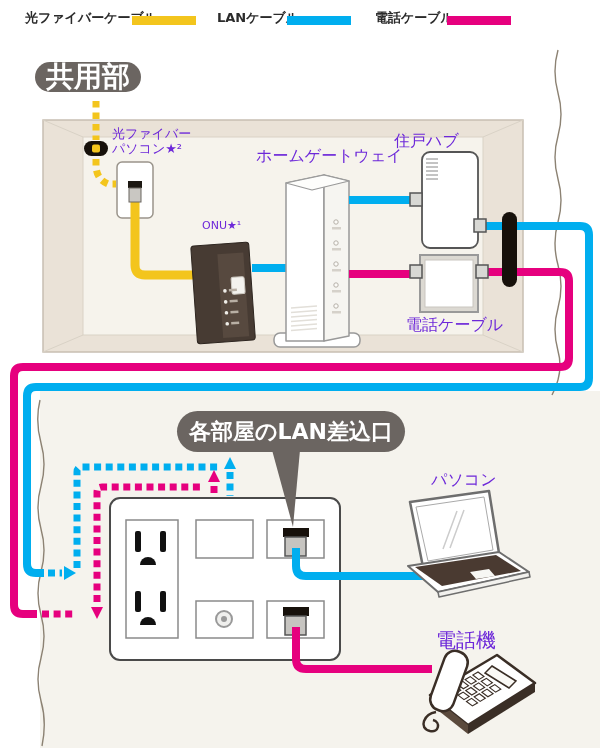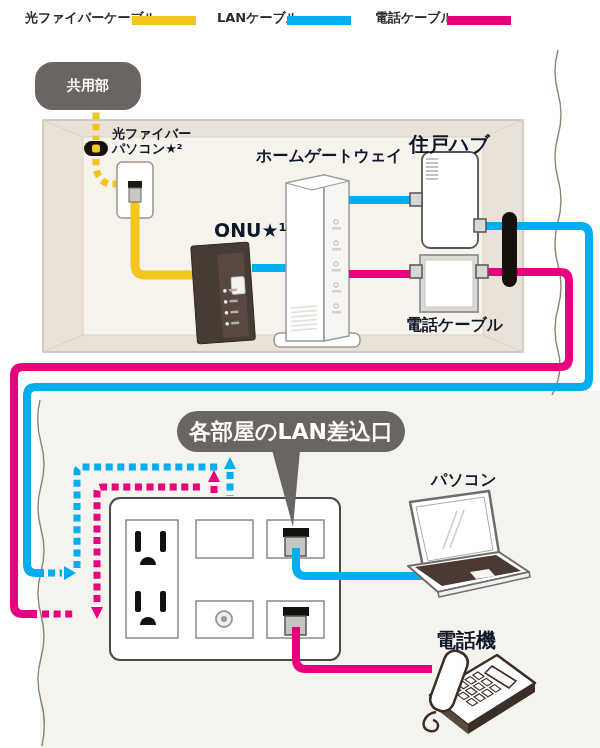--- a/index.html
+++ b/index.html
@@ -1,19 +1,19 @@
 <!DOCTYPE html>
 <html style="--cable_yellow: #F3C51D; --cable_cyan: #00AEEF; --cable_magenta: #E6007E; --badge_bg: #6B6561; --wall_frame: #EAE2D7; --wall_inner: #F6F3EC; --wall_lower: #F5F3ED; --device_dark: #473B33; --outline_dark: #3A2E26;"><head>
 <meta charset="utf-8">
 <style>
   html,body{margin:0;padding:0;background:#fff;}
   #stage{position:relative;width:600px;height:748px;background:#fff;overflow:hidden;
          font-family:"DejaVu Sans","Liberation Sans",sans-serif;}
   #stage svg{position:absolute;left:0;top:0;}
-  .lbl{position:absolute;font-weight:bold;color:#0f172a;white-space:nowrap;z-index:3;}
+  .lbl{position:absolute;font-weight:normal;color:#6d28d9;white-space:nowrap;z-index:3;}
   .badge{position:absolute;background:var(--badge_bg);color:#fff;font-weight:bold;
          display:flex;align-items:center;justify-content:center;z-index:3;}
   .legend-item{position:absolute;display:flex;align-items:center;z-index:3;}
   .legend-text{font-weight:bold;color:#2b2b2b;font-size:13px;}
   .legend-bar{position:absolute;height:9px;width:64px;top:16px;z-index:3;}
   .bar-y{background:var(--cable_yellow);}
   .bar-c{background:var(--cable_cyan);}
   .bar-m{background:var(--cable_magenta);}
   
   .sy{stroke:var(--cable_yellow);} .sc{stroke:var(--cable_cyan);} .sm{stroke:var(--cable_magenta);}
@@ -228,27 +228,27 @@
   <div class="legend-item" style="left:217px;top:9px;">
     <span class="legend-text">LANケーブル</span>
   </div>
   <div class="legend-bar bar-c" style="left:287px;"></div>
 
   <div class="legend-item" style="left:375px;top:9px;">
     <span class="legend-text">電話ケーブル</span>
   </div>
   <div class="legend-bar bar-m" style="left:447px;"></div>
 
-  <div class="badge" style="left:35px;top:62px;width:106px;height:48px;border-radius:18px;font-size:14px;">共用部</div>
+  <div class="badge" style="left:35px;top:62px;width:106px;height:30px;border-radius:18px;font-size:28px;">共用部</div>
   <div class="badge" style="left:177px;top:411px;width:228px;height:41px;border-radius:21px;font-size:22px;">各部屋のLAN差込口</div>
 
   <div class="lbl" style="left:112px;top:126px;font-size:13px;line-height:15px;">
     <div>光ファイバー</div>
     <div>パソコン★²</div>
   </div>
-  <div class="lbl" style="left:214px;top:219px;font-size:19px;">ONU★¹</div>
+  <div class="lbl" style="left:202px;top:219px;font-size:11px;">ONU★¹</div>
   <div class="lbl" style="left:256px;top:146px;font-size:16px;">ホームゲートウェイ</div>
-  <div class="lbl" style="left:409px;top:131px;font-size:20px;">住戸ハブ</div>
+  <div class="lbl" style="left:394px;top:131px;font-size:16px;">住戸ハブ</div>
   <div class="lbl" style="left:406px;top:315px;font-size:16px;">電話ケーブル</div>
   <div class="lbl" style="left:431px;top:470px;font-size:16px;">パソコン</div>
   <div class="lbl" style="left:436px;top:627px;font-size:20px;">電話機</div>
 
 </div>
 
 </body></html>

